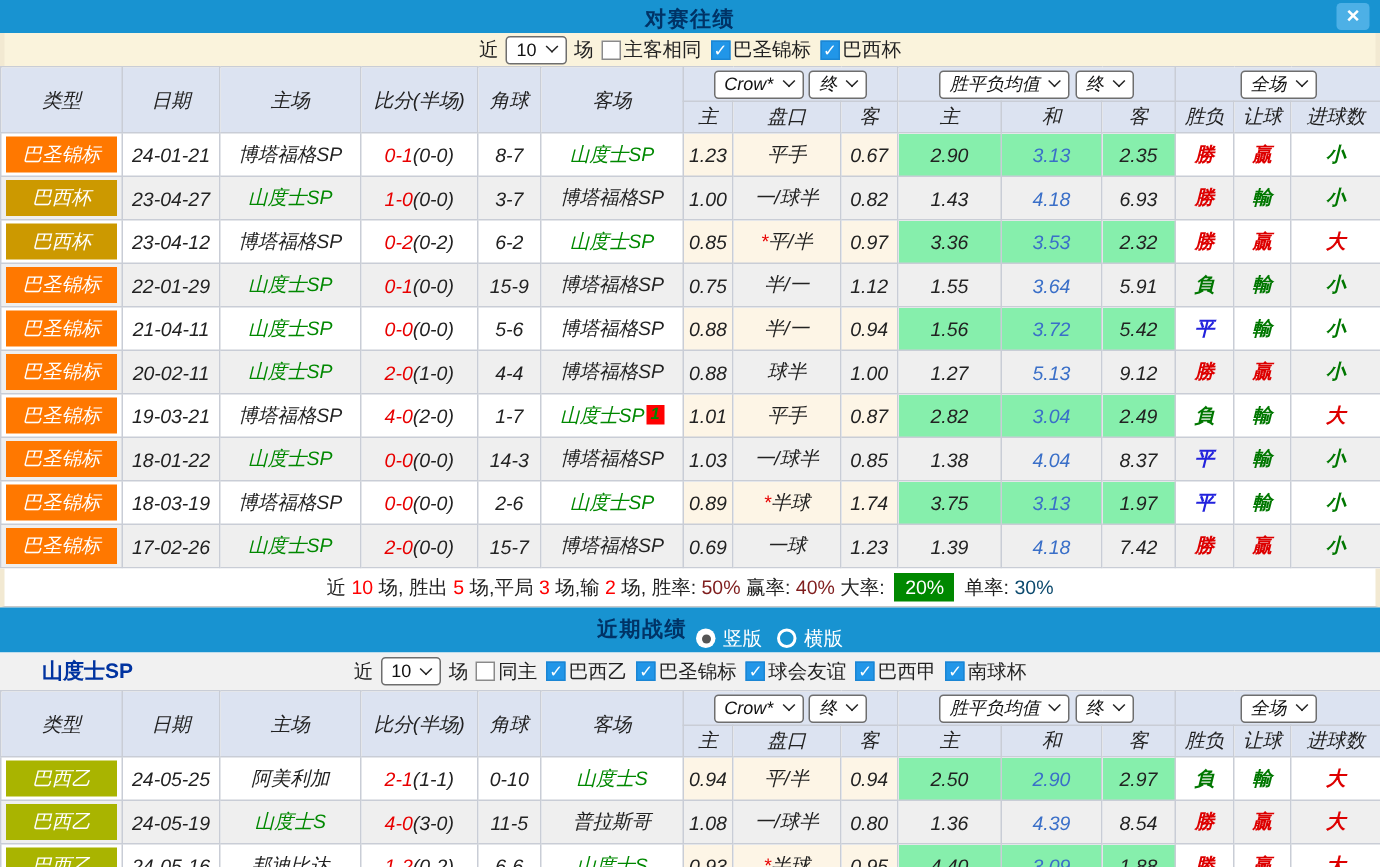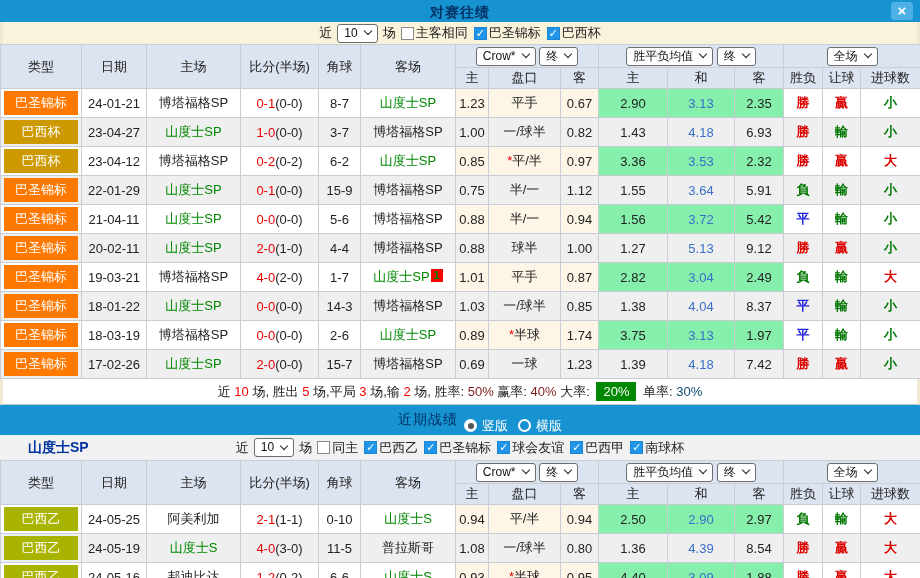--- a/index.html
+++ b/index.html
@@ -45,21 +45,21 @@
   .sel {
     display:inline-flex; align-items:center; gap:7px; background:#fff;
     border:1px solid #6E6E6E; border-radius:3px; padding:1px 6px 2px 6px;
     font-size:12px; color:#111; cursor:pointer; line-height:14px;
   }
   .caret {
     width:6px; height:6px; border-right:1.6px solid #222; border-bottom:1.6px solid #222;
     transform:rotate(45deg); margin-top:-3px;
   }
   
-  table { width:920px; table-layout:fixed; border-collapse:collapse; }
+  table { width:920px; table-layout:fixed; border-collapse:collapse;font-style:italic; }
   th, td {
     border:1px solid #C9CDD6; text-align:center; overflow:hidden;
     white-space:nowrap; padding:0;
   }
   thead th { background:#DCE3F1; font-weight:normal; font-size:13px; color:#222; }
   thead tr.ctrl-row th { height:23px; }
   thead tr.sub-row th { height:21px; }
   .ctrl-cell { padding:0 2px; }
   tbody tr { height:28.6px; }
   tbody tr.alt td { background:#EFEFEF; }
@@ -95,21 +95,21 @@
   .summary span { white-space:pre; }
   .summary .red   { color:#FF0000; }
   .summary .blue  { color:#7f1d1d; }
   .summary .green { color:#0c4a6e; }
   .summary .greenbox { background:#008800; color:#fff; padding:2px 7px; margin:0 3px; }
   
   .bluebar2 {
     height:30px; background:#1893D1; display:flex; align-items:center;
     justify-content:center; gap:6px;
   }
-  .bluebar2 .bar-title { color:#003366; font-weight:normal; font-size:14px; letter-spacing:1px;margin-left:40px; }
+  .bluebar2 .bar-title { color:#003366; font-weight:bold; font-size:14px; letter-spacing:1px;margin-left:40px; }
   .radio-item { display:inline-flex; align-items:center; gap:5px; cursor:pointer;margin-top:11px; }
   .radio { width:13px; height:13px; border-radius:50%; position:relative; display:inline-block; }
   .radio.sel-on { background:#fff; }
   .radio.sel-on::after {
     content:""; position:absolute; left:3.5px; top:3.5px; width:6px; height:6px;
     border-radius:50%; background:#555;
   }
   .radio.sel-off { background:transparent; border:2px solid #fff; width:13px; height:13px; }
   .radio-label { color:#fff; font-size:13px; }
 </style>

